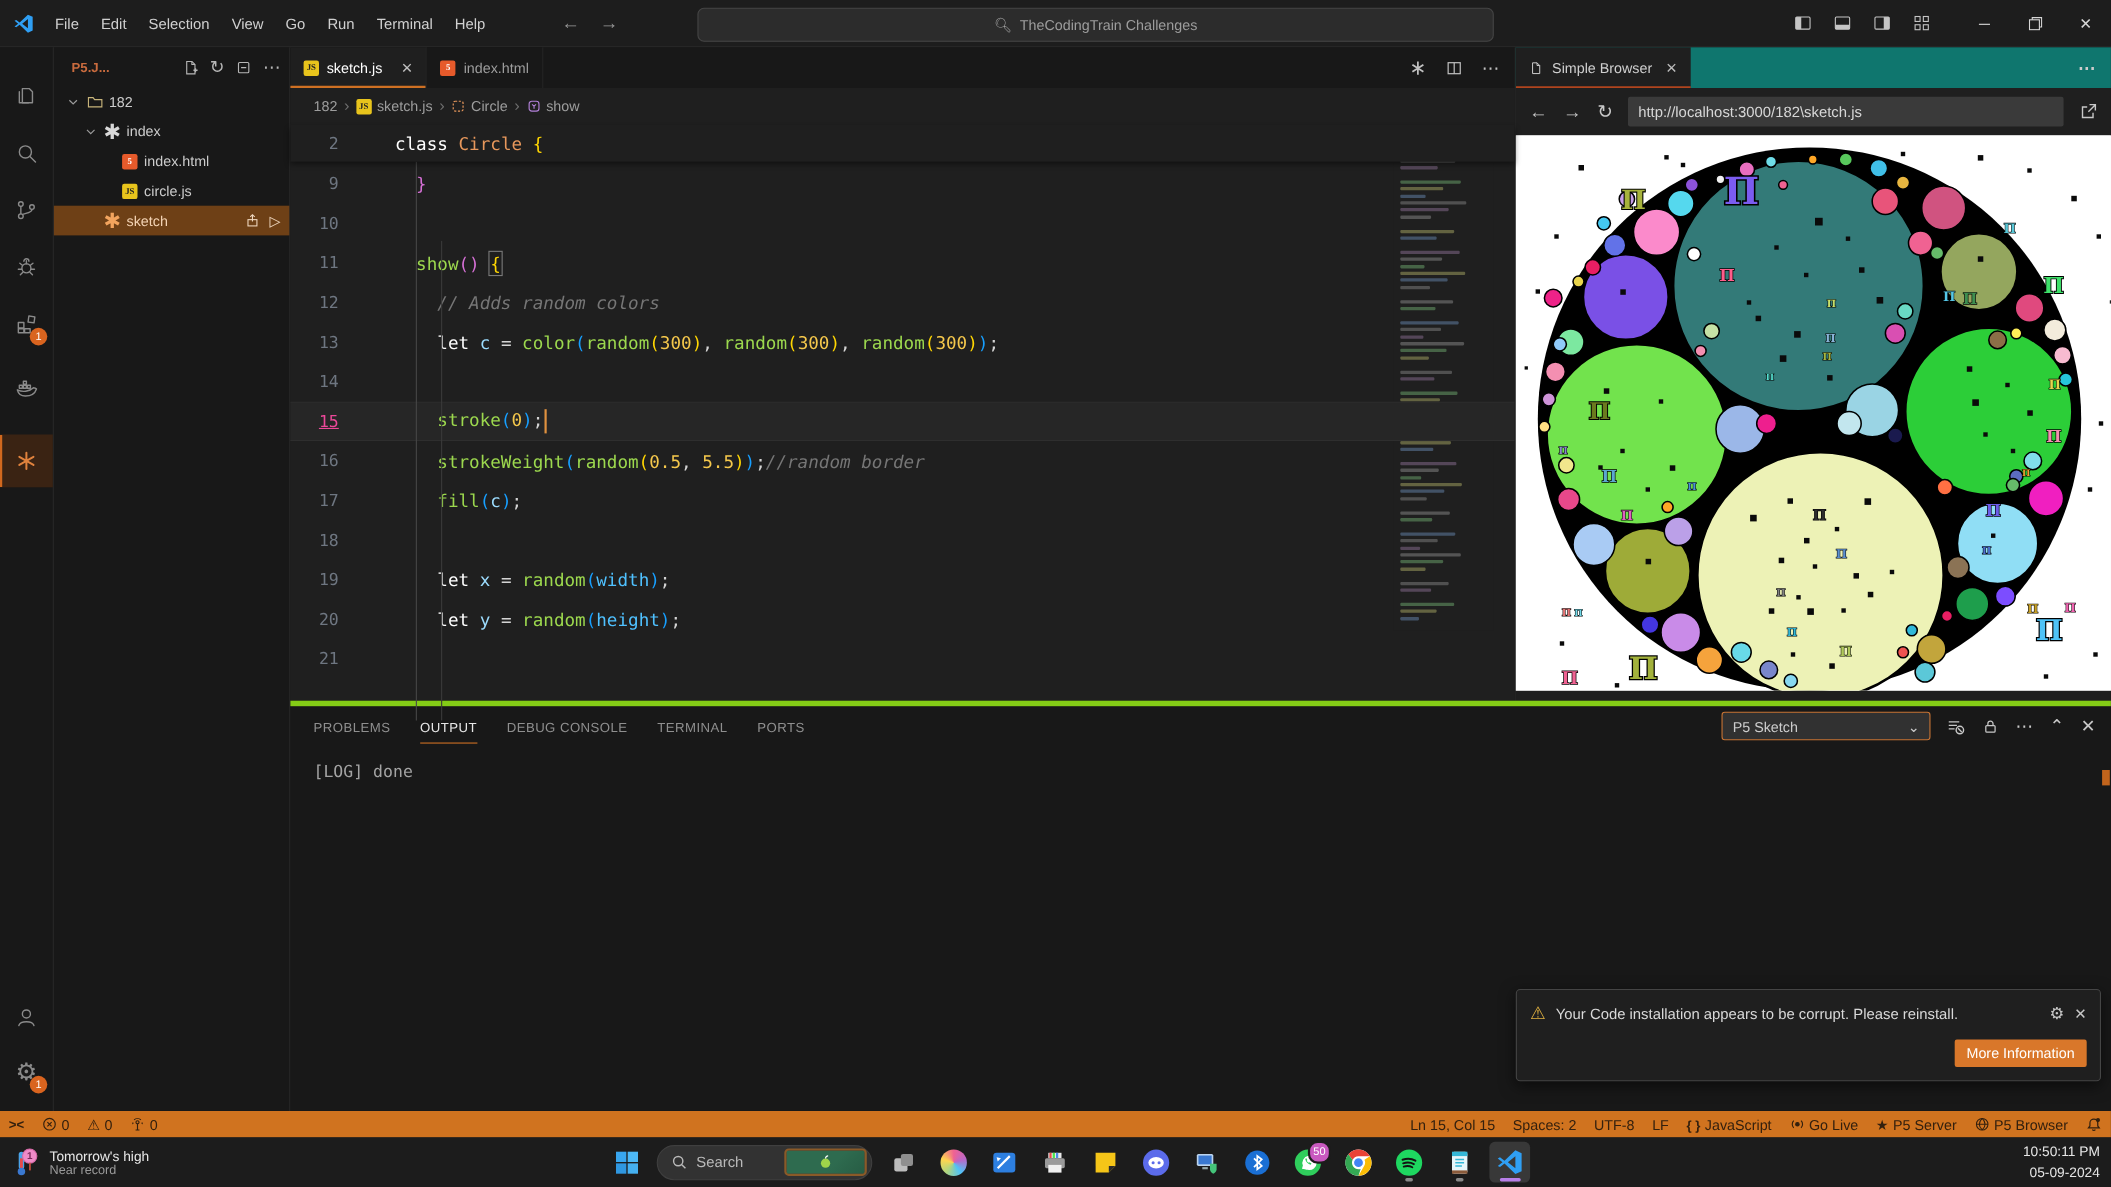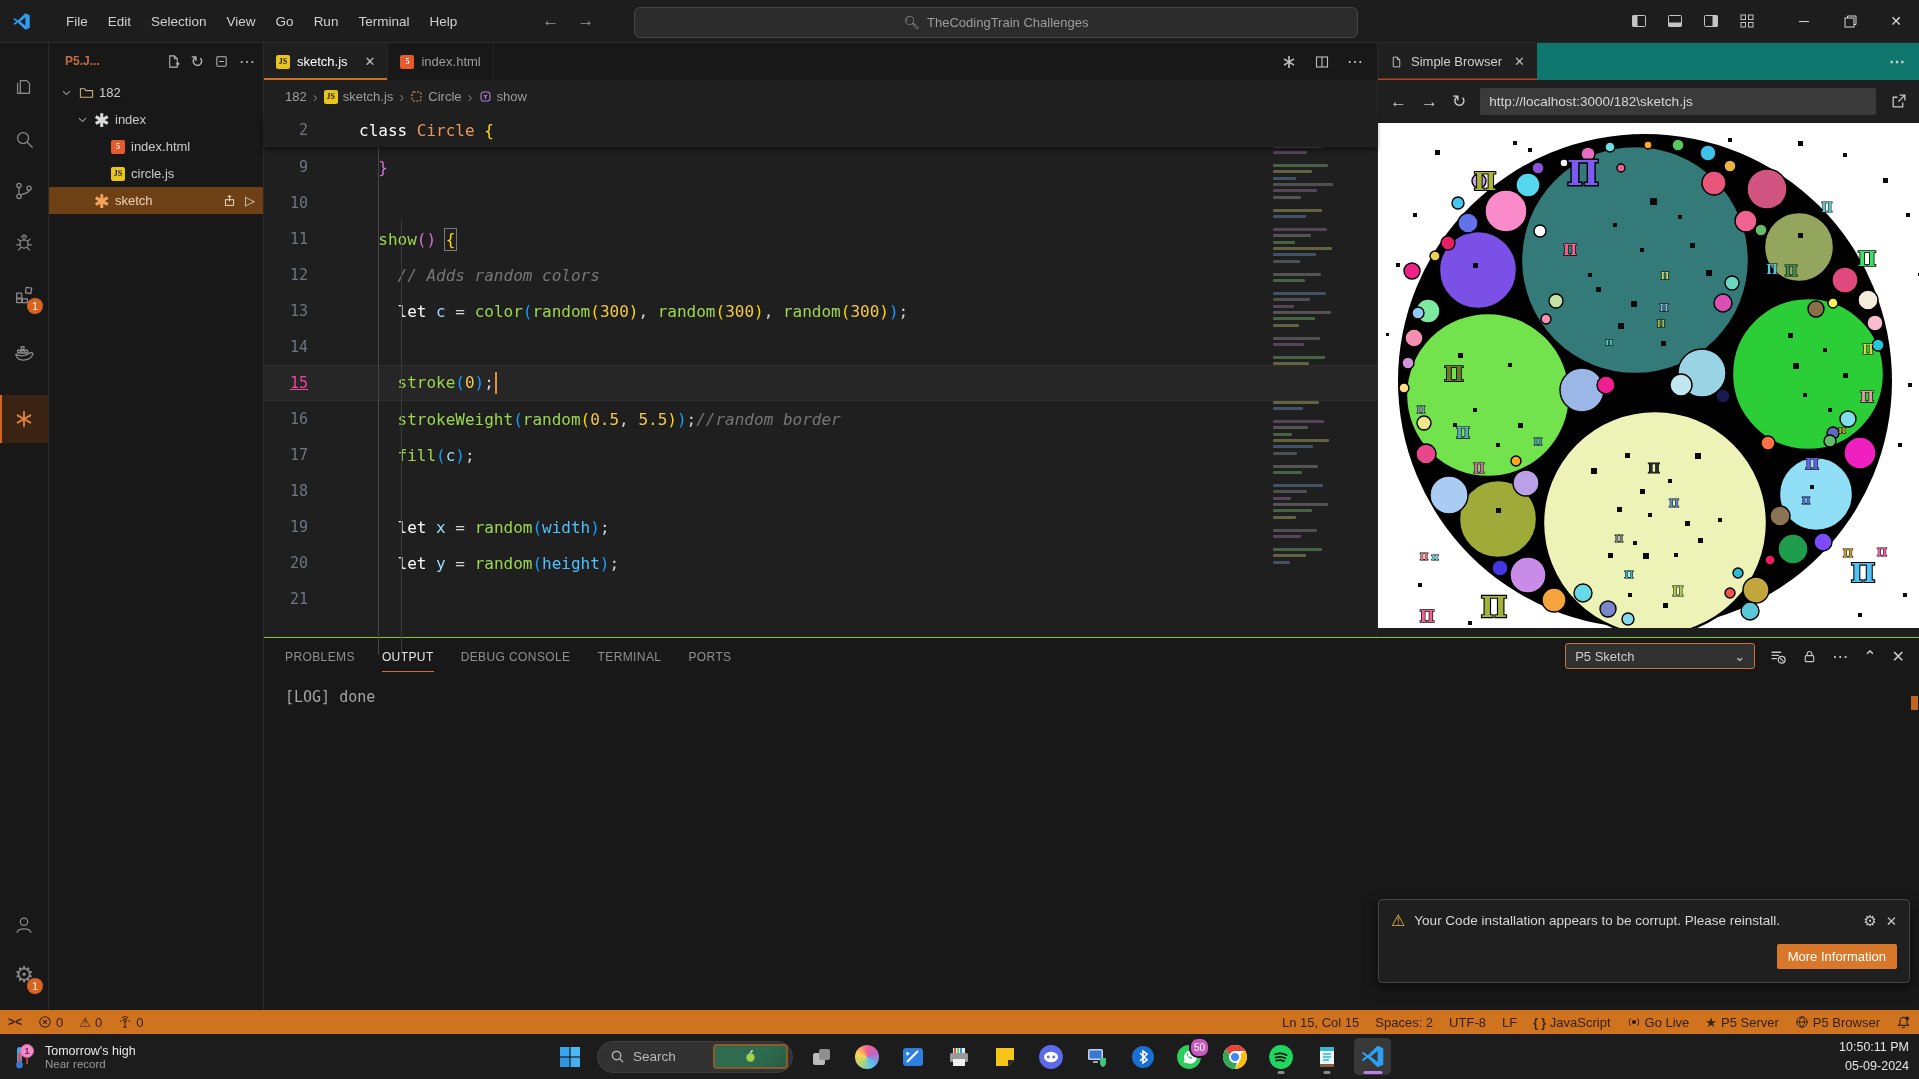--- a/index.html
+++ b/index.html
@@ -1,20 +1,20 @@
 <!DOCTYPE html>
 <html><head>
 <meta charset="utf-8">
 <style>
   html,body{margin:0;padding:0;background:#000;}
   body{width:1919px;height:1079px;overflow:hidden;font-family:"Liberation Sans",sans-serif;-webkit-font-smoothing:antialiased;}
   #root{position:relative;width:1919px;height:1079px;background:#1f1f1f;}
   .abs{position:absolute;}
   
-  .titlebar{left:0;top:0;width:1919px;height:43px;background:#1d1d1d;display:flex;align-items:center;border-bottom:1px solid #2a2a2a;box-sizing:border-box;gap:16px;}
+  .titlebar{left:0;top:0;width:1919px;height:43px;background:#1d1d1d;display:flex;align-items:center;border-bottom:1px solid #2a2a2a;box-sizing:border-box;}
   .vslogo{margin:0 10px 0 12px;display:flex;}
   .menus{display:flex;gap:2px;}
   .menu-item{color:#d0d0d0;font-size:13.5px;padding:5px 9px;border-radius:5px;cursor:default;}
   .navarrows{display:flex;gap:18px;margin-left:60px;color:#9a9a9a;font-size:17px;}
   .tsearch{position:absolute;left:634px;top:7px;width:722px;height:29px;background:#2c2c2c;border:1px solid #454545;border-radius:6px;display:flex;align-items:center;justify-content:center;color:#9d9d9d;font-size:13px;gap:7px;}
   .winctl{position:absolute;right:0;top:0;height:42px;display:flex;align-items:center;}
   .layout-icons{display:flex;gap:20px;margin-right:26px;color:#c5c5c5;}
   .wbtn{width:46px;height:42px;display:flex;align-items:center;justify-content:center;color:#d6d6d6;font-size:14px;}
   
   .activitybar{left:0;top:43px;width:49px;height:967px;background:#181818;border-right:1px solid #2a2a2a;box-sizing:border-box;}
@@ -56,21 +56,21 @@
   .sticky .ltext{padding-left:29px;white-space:pre;}
   .tk-k{color:#ffffff;text-align:center;}.tk-v{color:#9cdcfe;}.tk-b{color:#4fc1ff;}.tk-f{color:#9cd84e;}
   .tk-n{color:#f5c84c;}.tk-p{color:#d4d4d4;}.tk-c{color:#767676;font-style:italic;}
   .tk-cl{color:#e8985c;}.tk-b1{color:#ffd602;}.tk-b2{color:#d670d6;}.tk-b3{color:#179fff;}
   .tk-box{outline:1px solid #7a7a7a;outline-offset:1px;}
   .cursor{display:inline-block;width:2px;height:22px;background:#e0913f;vertical-align:middle;margin-left:1px;}
   .iguide{position:absolute;width:1px;background:#3a3a3a;z-index:1;}
   .minimap{position:absolute;left:1003px;top:0;width:91px;height:460px;background:#1f1f1f;}
   .mmbar{position:absolute;height:3px;border-radius:1px;}
   
-  .panel{left:264px;top:637px;width:1655px;height:373px;background:#181818;border-top:1px solid #84cc16;box-sizing:border-box;}
+  .panel{left:264px;top:637px;width:1655px;height:373px;background:#181818;border-top:5px solid #84cc16;box-sizing:border-box;}
   .panel-head{height:36px;display:flex;align-items:center;padding:0 14px 0 21px;position:relative;}
   .ptab{font-size:12px;letter-spacing:.4px;color:#8f8f8f;margin-right:27px;padding:9px 0 7px;border-bottom:1px solid transparent;}
   .ptab.active{color:#e7e7e7;border-bottom:1px solid #ce7023;}
   .panel-right{position:absolute;right:14px;top:0;height:36px;display:flex;align-items:center;gap:15px;color:#c8c8c8;}
   .pdrop{width:190px;height:26px;background:#313131;border:1px solid #c87434;border-radius:3px;display:flex;align-items:center;padding:0 9px;font-size:13px;color:#cccccc;box-sizing:border-box;}
   .pdrop .dd-label{flex:1;}
   .plog{padding:14px 0 0 21px;font-family:"DejaVu Sans Mono",monospace;font-size:15px;color:#a3a3a3;}
   .pscroll{position:absolute;right:1px;top:58px;width:7px;height:14px;background:#c1641c;}
   
   .browser{left:1377px;top:43px;width:542px;height:594px;background:#181818;border-left:1px solid #2a2a2a;box-sizing:border-box;}

